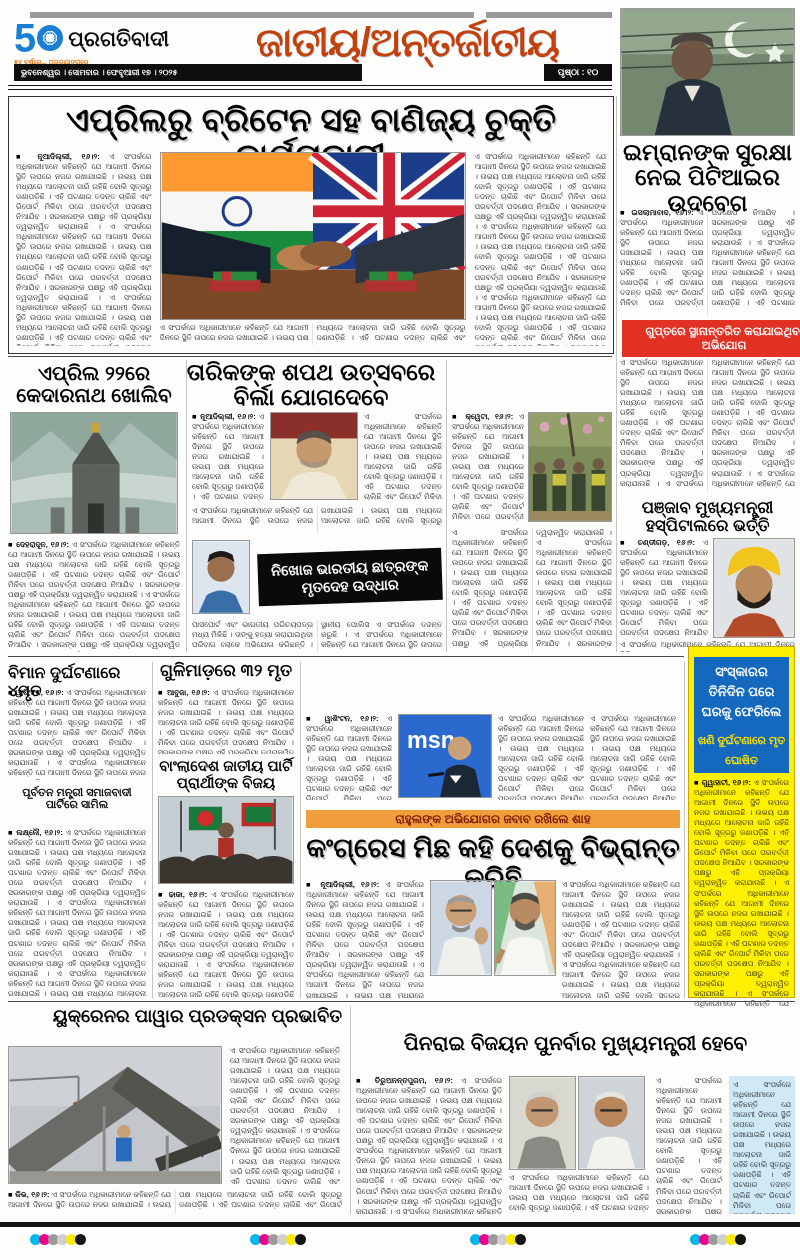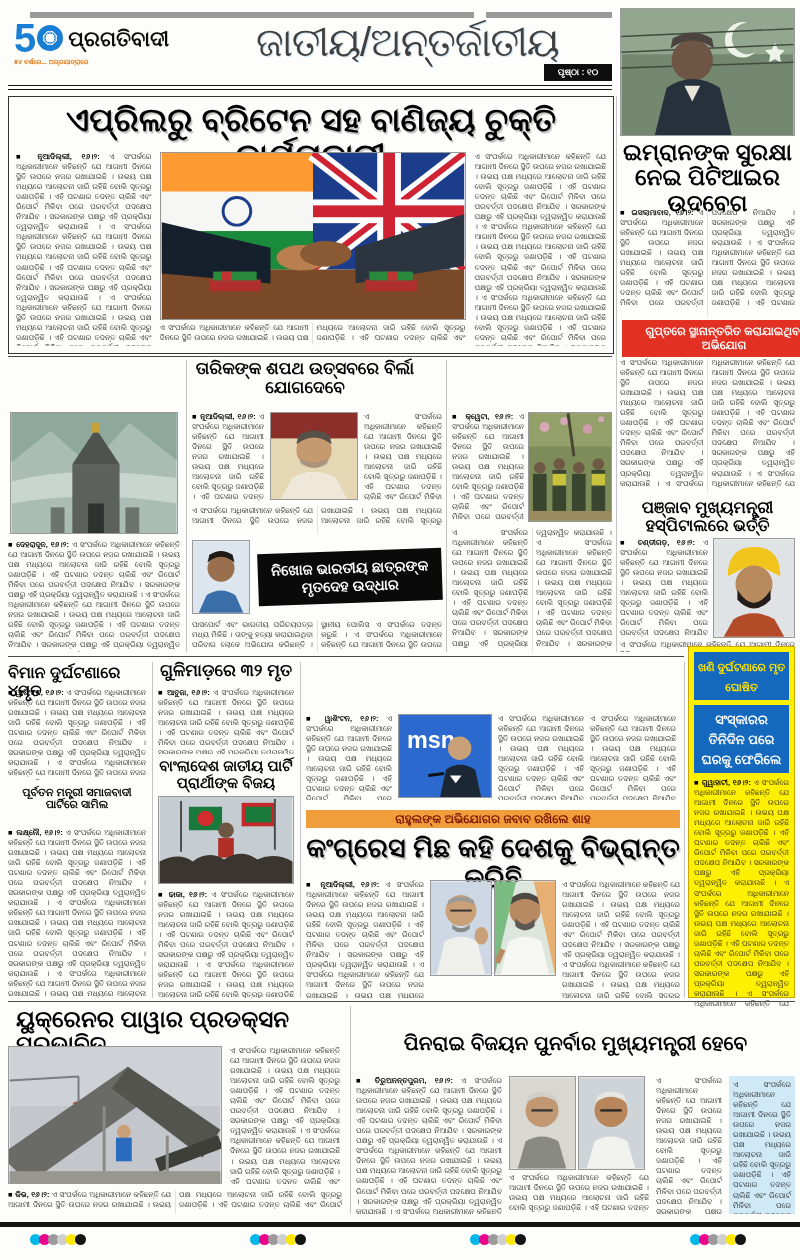--- a/index.html
+++ b/index.html
@@ -46,22 +46,23 @@
 
   <div class="abs" style="left:14px;top:20px;width:185px">
     <div style="display:flex;align-items:center">
       <span style="font-size:40px;font-weight:bold;color:#1a7fd4;line-height:.9">5</span>
       <span style="width:26px;height:26px;border-radius:50%;border:4px solid #1a7fd4;display:inline-block;margin:0 5px 0 1px;background:radial-gradient(circle,#fff 35%,#1a7fd4 36%,#fff 55%,#1a7fd4 56%)"></span>
       <span class="masthead-name">ପ୍ରଗତିବାଦୀ</span>
     </div>
     <div class="tagline">୫୪ ବର୍ଷରେ... ଅଗ୍ରଯାତ୍ରାରେ</div>
   </div>
 
-  <div class="abs" style="left:200px;top:20px;width:415px;text-align:center;font-size:40px;font-weight:normal;color:#404040;letter-spacing:-1px;text-shadow:1px 1px 0 #cfe4f5">ଜାତୀୟ/ଅନ୍ତର୍ଜାତୀୟ</div>
-
+  <div class="abs" style="left:200px;top:20px;width:415px;text-align:center;font-size:40px;font-weight:bold;color:#c2410c;letter-spacing:-1px;text-shadow:1px 1px 0 #cfe4f5">ଜାତୀୟ/ଅନ୍ତର୍ଜାତୀୟ</div>
+
+  <div class="abs dlbar" style="left:14px;top:64px;width:348px;height:17px">ଭୁବନେଶ୍ୱର । ସୋମବାର । ଫେବୃଆରୀ ୧୭ । ୨୦୨୫</div>
   <div class="abs pagebox" style="left:544px;top:64px;width:68px;height:17px">ପୃଷ୍ଠା : ୧୦</div>
   <div class="dblrule" style="left:8px;top:85px;width:604px"></div>
 
   <div class="abs" style="left:8px;top:96px;width:606px;height:258px;border:1.5px solid #333;padding:5px 7px">
     <div class="hl hl-shadow" style="font-size:33px;height:46px">ଏପ୍ରିଲରୁ ବ୍ରିଟେନ ସହ ବାଣିଜ୍ୟ ଚୁକ୍ତି କାର୍ଯ୍ୟକାରୀ</div>
     <div style="display:flex;gap:8px;margin-top:4px">
       <div class="body-txt" style="width:136px;height:194px">
         <p><span class="dl">■ ନୂଆଦିଲ୍ଲୀ, ୧୬।୨:</span> <span>ଏ ସଂପର୍କରେ ଅଧିକାରୀମାନେ କହିଛନ୍ତି ଯେ ଆଗାମୀ ଦିନରେ ସ୍ଥିତି ଉପରେ ନଜର ରଖାଯାଇଛି । ଉଭୟ ପକ୍ଷ ମଧ୍ୟରେ ଆଲୋଚନା ଜାରି ରହିଛି ବୋଲି ସୂତ୍ରରୁ ଜଣାପଡ଼ିଛି । ଏହି ଘଟଣାର ତଦନ୍ତ ଚାଲିଛି ଏବଂ ରିପୋର୍ଟ ମିଳିବା ପରେ ପରବର୍ତ୍ତୀ ପଦକ୍ଷେପ ନିଆଯିବ । ସରକାରଙ୍କ ପକ୍ଷରୁ ଏହି ପ୍ରକ୍ରିୟା ତ୍ୱରାନ୍ୱିତ କରାଯାଉଛି । ଏ ସଂପର୍କରେ ଅଧିକାରୀମାନେ କହିଛନ୍ତି ଯେ ଆଗାମୀ ଦିନରେ ସ୍ଥିତି ଉପରେ ନଜର ରଖାଯାଇଛି । ଉଭୟ ପକ୍ଷ ମଧ୍ୟରେ ଆଲୋଚନା ଜାରି ରହିଛି ବୋଲି ସୂତ୍ରରୁ ଜଣାପଡ଼ିଛି । ଏହି ଘଟଣାର ତଦନ୍ତ ଚାଲିଛି ଏବଂ ରିପୋର୍ଟ ମିଳିବା ପରେ ପରବର୍ତ୍ତୀ ପଦକ୍ଷେପ ନିଆଯିବ । ସରକାରଙ୍କ ପକ୍ଷରୁ ଏହି ପ୍ରକ୍ରିୟା ତ୍ୱରାନ୍ୱିତ କରାଯାଉଛି । ଏ ସଂପର୍କରେ ଅଧିକାରୀମାନେ କହିଛନ୍ତି ଯେ ଆଗାମୀ ଦିନରେ ସ୍ଥିତି ଉପରେ ନଜର ରଖାଯାଇଛି । ଉଭୟ ପକ୍ଷ ମଧ୍ୟରେ ଆଲୋଚନା ଜାରି ରହିଛି ବୋଲି ସୂତ୍ରରୁ ଜଣାପଡ଼ିଛି । ଏହି ଘଟଣାର ତଦନ୍ତ ଚାଲିଛି ଏବଂ ରିପୋର୍ଟ ମିଳିବା ପରେ ପରବର୍ତ୍ତୀ ପଦକ୍ଷେପ ନିଆଯିବ । ସରକାରଙ୍କ ପକ୍ଷରୁ ଏହି ପ୍ରକ୍ରିୟା ତ୍ୱରାନ୍ୱିତ କରାଯାଉଛି । ଏ ସଂପର୍କରେ ଅଧିକାରୀମାନେ କହିଛନ୍ତି ଯେ ଆଗାମୀ ଦିନରେ ସ୍ଥିତି ଉପରେ ନଜର ରଖାଯାଇଛି । ଉଭୟ ପକ୍ଷ ମଧ୍ୟରେ ଆଲୋଚନା ଜାରି ରହିଛି ବୋଲି ସୂତ୍ରରୁ ଜଣାପଡ଼ିଛି । ଏହି ଘଟଣାର ତଦନ୍ତ ଚାଲିଛି ଏବଂ ରିପୋର୍ଟ ମିଳିବା ପରେ ପରବର୍ତ୍ତୀ ପଦକ୍ଷେପ ନିଆଯିବ । ସରକାରଙ୍କ ପକ୍ଷରୁ ଏହି ପ୍ରକ୍ରିୟା ତ୍ୱରାନ୍ୱିତ କରାଯାଉଛି ।</span></p>
       </div>
       <div style="width:308px">
@@ -135,38 +136,39 @@
     <circle cx="41" cy="46" r="19" fill="#b88a5e"></circle>
     <path d="M24 52 Q41 78 58 52 L58 62 Q41 80 24 62 Z" fill="#241d18"></path>
     <path d="M10 100 L20 82 Q41 70 62 82 L72 100 Z" fill="#b34a28"></path>
   </svg>
   <div class="abs body-txt" style="left:620px;top:640px;width:175px;height:12px">
     <p><span>ଏ ସଂପର୍କରେ ଅଧିକାରୀମାନେ କହିଛନ୍ତି ଯେ ଆଗାମୀ ଦିନରେ ସ୍ଥିତି ଉପରେ ନଜର ରଖାଯାଇଛି । ଉଭୟ ପକ୍ଷ ମଧ୍ୟରେ ଆଲୋଚନା ଜାରି ରହିଛି ବୋଲି ସୂତ୍ରରୁ ଜଣାପଡ଼ିଛି । ଏହି ଘଟଣାର ତଦନ୍ତ ଚାଲିଛି ଏବଂ ରିପୋର୍ଟ ମିଳିବା ପରେ ପରବର୍ତ୍ତୀ ପଦକ୍ଷେପ ନିଆଯିବ । ସରକାରଙ୍କ ପକ୍ଷରୁ ଏହି ପ୍ରକ୍ରିୟା ତ୍ୱରାନ୍ୱିତ କରାଯାଉଛି ।</span></p>
   </div>
 
   <div class="hrule" style="left:8px;top:356px;width:604px"></div>
 
+  <div class="abs hl" style="left:8px;top:362px;width:172px;font-size:20px">ଏପ୍ରିଲ ୨୨ରେ କେଦାରନାଥ ଖୋଲିବ</div>
   <svg class="abs photo" style="left:10px;top:412px" width="168" height="122" viewBox="0 0 168 122">
     <rect width="168" height="122" fill="#a9bdb4"></rect>
     <path d="M0 50 L40 18 L80 54 L120 10 L168 48 L168 0 L0 0 Z" fill="#8fa89c"></path>
     <path d="M0 70 Q60 52 168 66 L168 92 Q80 78 0 92 Z" fill="#cfdcd6" opacity=".8"></path>
     <rect x="62" y="52" width="48" height="70" fill="#5c615c"></rect>
     <path d="M62 52 L86 16 L110 52 Z" fill="#4e534e"></path>
     <rect x="82" y="10" width="8" height="10" fill="#caa23c"></rect>
     <rect x="78" y="92" width="16" height="30" fill="#2e322e"></rect>
     <rect x="40" y="96" width="14" height="26" fill="#6d736d"></rect>
       <rect x="116" y="96" width="14" height="26" fill="#6d736d"></rect>
   </svg>
   <div class="abs body-txt" style="left:8px;top:540px;width:172px;height:112px">
     <p><span class="dl">■ ଦେହରାଦୂନ, ୧୬।୨:</span> <span>ଏ ସଂପର୍କରେ ଅଧିକାରୀମାନେ କହିଛନ୍ତି ଯେ ଆଗାମୀ ଦିନରେ ସ୍ଥିତି ଉପରେ ନଜର ରଖାଯାଇଛି । ଉଭୟ ପକ୍ଷ ମଧ୍ୟରେ ଆଲୋଚନା ଜାରି ରହିଛି ବୋଲି ସୂତ୍ରରୁ ଜଣାପଡ଼ିଛି । ଏହି ଘଟଣାର ତଦନ୍ତ ଚାଲିଛି ଏବଂ ରିପୋର୍ଟ ମିଳିବା ପରେ ପରବର୍ତ୍ତୀ ପଦକ୍ଷେପ ନିଆଯିବ । ସରକାରଙ୍କ ପକ୍ଷରୁ ଏହି ପ୍ରକ୍ରିୟା ତ୍ୱରାନ୍ୱିତ କରାଯାଉଛି । ଏ ସଂପର୍କରେ ଅଧିକାରୀମାନେ କହିଛନ୍ତି ଯେ ଆଗାମୀ ଦିନରେ ସ୍ଥିତି ଉପରେ ନଜର ରଖାଯାଇଛି । ଉଭୟ ପକ୍ଷ ମଧ୍ୟରେ ଆଲୋଚନା ଜାରି ରହିଛି ବୋଲି ସୂତ୍ରରୁ ଜଣାପଡ଼ିଛି । ଏହି ଘଟଣାର ତଦନ୍ତ ଚାଲିଛି ଏବଂ ରିପୋର୍ଟ ମିଳିବା ପରେ ପରବର୍ତ୍ତୀ ପଦକ୍ଷେପ ନିଆଯିବ । ସରକାରଙ୍କ ପକ୍ଷରୁ ଏହି ପ୍ରକ୍ରିୟା ତ୍ୱରାନ୍ୱିତ କରାଯାଉଛି । ଏ ସଂପର୍କରେ ଅଧିକାରୀମାନେ କହିଛନ୍ତି ଯେ ଆଗାମୀ ଦିନରେ ସ୍ଥିତି ଉପରେ ନଜର ରଖାଯାଇଛି । ଉଭୟ ପକ୍ଷ ମଧ୍ୟରେ ଆଲୋଚନା ଜାରି ରହିଛି ବୋଲି ସୂତ୍ରରୁ ଜଣାପଡ଼ିଛି । ଏହି ଘଟଣାର ତଦନ୍ତ ଚାଲିଛି ଏବଂ ରିପୋର୍ଟ ମିଳିବା ପରେ ପରବର୍ତ୍ତୀ ପଦକ୍ଷେପ ନିଆଯିବ । ସରକାରଙ୍କ ପକ୍ଷରୁ ଏହି ପ୍ରକ୍ରିୟା ତ୍ୱରାନ୍ୱିତ କରାଯାଉଛି ।</span></p>
   </div>
 
   <div class="vrule" style="left:186px;top:360px;height:292px"></div>
 
-  <div class="abs hl" style="left:180px;top:360px;width:250px;font-size:17px">ତାରିକଙ୍କ ଶପଥ ଉତ୍ସବରେ ବିର୍ଲା ଯୋଗଦେବେ</div>
+  <div class="abs hl" style="left:186px;top:360px;width:250px;font-size:23px">ତାରିକଙ୍କ ଶପଥ ଉତ୍ସବରେ ବିର୍ଲା ଯୋଗଦେବେ</div>
   <div class="abs" style="left:192px;top:412px;width:250px;display:flex;gap:6px">
     <div class="body-txt" style="width:72px;height:90px">
       <p><span class="dl">■ ନୂଆଦିଲ୍ଲୀ, ୧୬।୨:</span> <span>ଏ ସଂପର୍କରେ ଅଧିକାରୀମାନେ କହିଛନ୍ତି ଯେ ଆଗାମୀ ଦିନରେ ସ୍ଥିତି ଉପରେ ନଜର ରଖାଯାଇଛି । ଉଭୟ ପକ୍ଷ ମଧ୍ୟରେ ଆଲୋଚନା ଜାରି ରହିଛି ବୋଲି ସୂତ୍ରରୁ ଜଣାପଡ଼ିଛି । ଏହି ଘଟଣାର ତଦନ୍ତ ଚାଲିଛି ଏବଂ ରିପୋର୍ଟ ମିଳିବା ପରେ ପରବର୍ତ୍ତୀ ପଦକ୍ଷେପ ନିଆଯିବ । ସରକାରଙ୍କ ପକ୍ଷରୁ ଏହି ପ୍ରକ୍ରିୟା ତ୍ୱରାନ୍ୱିତ କରାଯାଉଛି । ଏ ସଂପର୍କରେ ଅଧିକାରୀମାନେ କହିଛନ୍ତି ଯେ ଆଗାମୀ ଦିନରେ ସ୍ଥିତି ଉପରେ ନଜର ରଖାଯାଇଛି । ଉଭୟ ପକ୍ଷ ମଧ୍ୟରେ ଆଲୋଚନା ଜାରି ରହିଛି ବୋଲି ସୂତ୍ରରୁ ଜଣାପଡ଼ିଛି । ଏହି ଘଟଣାର ତଦନ୍ତ ଚାଲିଛି ଏବଂ ରିପୋର୍ଟ ମିଳିବା ପରେ ପରବର୍ତ୍ତୀ ପଦକ୍ଷେପ ନିଆଯିବ । ସରକାରଙ୍କ ପକ୍ଷରୁ ଏହି ପ୍ରକ୍ରିୟା ତ୍ୱରାନ୍ୱିତ କରାଯାଉଛି ।</span></p>
     </div>
     <svg class="photo" width="88" height="88" viewBox="0 0 88 88">
       <rect width="88" height="88" fill="#e5d6b4"></rect>
       <rect width="88" height="26" fill="#8a2f2a"></rect>
       <circle cx="44" cy="38" r="18" fill="#c59a6e"></circle>
       <path d="M26 32 q18 -14 36 0 l-2 -9 q-16 -10 -32 0 z" fill="#565049"></path>
       <path d="M30 46 q14 10 28 0 l0 6 q-14 8 -28 0 z" fill="#8c8c8c" opacity=".5"></path>
@@ -313,34 +315,34 @@
       </svg>
     </div>
     <div class="body-txt" style="width:118px;height:118px">
       <p><span>ଏ ସଂପର୍କରେ ଅଧିକାରୀମାନେ କହିଛନ୍ତି ଯେ ଆଗାମୀ ଦିନରେ ସ୍ଥିତି ଉପରେ ନଜର ରଖାଯାଇଛି । ଉଭୟ ପକ୍ଷ ମଧ୍ୟରେ ଆଲୋଚନା ଜାରି ରହିଛି ବୋଲି ସୂତ୍ରରୁ ଜଣାପଡ଼ିଛି । ଏହି ଘଟଣାର ତଦନ୍ତ ଚାଲିଛି ଏବଂ ରିପୋର୍ଟ ମିଳିବା ପରେ ପରବର୍ତ୍ତୀ ପଦକ୍ଷେପ ନିଆଯିବ । ସରକାରଙ୍କ ପକ୍ଷରୁ ଏହି ପ୍ରକ୍ରିୟା ତ୍ୱରାନ୍ୱିତ କରାଯାଉଛି । ଏ ସଂପର୍କରେ ଅଧିକାରୀମାନେ କହିଛନ୍ତି ଯେ ଆଗାମୀ ଦିନରେ ସ୍ଥିତି ଉପରେ ନଜର ରଖାଯାଇଛି । ଉଭୟ ପକ୍ଷ ମଧ୍ୟରେ ଆଲୋଚନା ଜାରି ରହିଛି ବୋଲି ସୂତ୍ରରୁ ଜଣାପଡ଼ିଛି । ଏହି ଘଟଣାର ତଦନ୍ତ ଚାଲିଛି ଏବଂ ରିପୋର୍ଟ ମିଳିବା ପରେ ପରବର୍ତ୍ତୀ ପଦକ୍ଷେପ ନିଆଯିବ । ସରକାରଙ୍କ ପକ୍ଷରୁ ଏହି ପ୍ରକ୍ରିୟା ତ୍ୱରାନ୍ୱିତ କରାଯାଉଛି । ଏ ସଂପର୍କରେ ଅଧିକାରୀମାନେ କହିଛନ୍ତି ଯେ ଆଗାମୀ ଦିନରେ ସ୍ଥିତି ଉପରେ ନଜର ରଖାଯାଇଛି । ଉଭୟ ପକ୍ଷ ମଧ୍ୟରେ ଆଲୋଚନା ଜାରି ରହିଛି ବୋଲି ସୂତ୍ରରୁ ଜଣାପଡ଼ିଛି । ଏହି ଘଟଣାର ତଦନ୍ତ ଚାଲିଛି ଏବଂ ରିପୋର୍ଟ ମିଳିବା ପରେ ପରବର୍ତ୍ତୀ ପଦକ୍ଷେପ ନିଆଯିବ । ସରକାରଙ୍କ ପକ୍ଷରୁ ଏହି ପ୍ରକ୍ରିୟା ତ୍ୱରାନ୍ୱିତ କରାଯାଉଛି ।</span></p>
     </div>
   </div>
 
   <div class="vrule" style="left:684px;top:662px;height:336px"></div>
 
   <div class="abs ypanel" style="left:688px;top:646px;width:107px;height:352px">
+    <div class="bluebox" style="margin-top:5px">
+      <span class="wht">ସଂସ୍କାରର ତିନିଦିନ ପରେ ଘରକୁ ଫେରିଲେ</span>
+    </div>
     <div class="bluebox">
       <span class="yel">ଖଣି ଦୁର୍ଘଟଣାରେ ମୃତ ଘୋଷିତ</span>
     </div>
-    <div class="bluebox" style="margin-top:5px">
-      <span class="wht">ସଂସ୍କାରର ତିନିଦିନ ପରେ ଘରକୁ ଫେରିଲେ</span>
-    </div>
     <div class="body-txt" style="height:232px;margin-top:5px">
       <p><span class="dl">■ ଗୁୱାହାଟୀ, ୧୬।୨:</span> <span>ଏ ସଂପର୍କରେ ଅଧିକାରୀମାନେ କହିଛନ୍ତି ଯେ ଆଗାମୀ ଦିନରେ ସ୍ଥିତି ଉପରେ ନଜର ରଖାଯାଇଛି । ଉଭୟ ପକ୍ଷ ମଧ୍ୟରେ ଆଲୋଚନା ଜାରି ରହିଛି ବୋଲି ସୂତ୍ରରୁ ଜଣାପଡ଼ିଛି । ଏହି ଘଟଣାର ତଦନ୍ତ ଚାଲିଛି ଏବଂ ରିପୋର୍ଟ ମିଳିବା ପରେ ପରବର୍ତ୍ତୀ ପଦକ୍ଷେପ ନିଆଯିବ । ସରକାରଙ୍କ ପକ୍ଷରୁ ଏହି ପ୍ରକ୍ରିୟା ତ୍ୱରାନ୍ୱିତ କରାଯାଉଛି । ଏ ସଂପର୍କରେ ଅଧିକାରୀମାନେ କହିଛନ୍ତି ଯେ ଆଗାମୀ ଦିନରେ ସ୍ଥିତି ଉପରେ ନଜର ରଖାଯାଇଛି । ଉଭୟ ପକ୍ଷ ମଧ୍ୟରେ ଆଲୋଚନା ଜାରି ରହିଛି ବୋଲି ସୂତ୍ରରୁ ଜଣାପଡ଼ିଛି । ଏହି ଘଟଣାର ତଦନ୍ତ ଚାଲିଛି ଏବଂ ରିପୋର୍ଟ ମିଳିବା ପରେ ପରବର୍ତ୍ତୀ ପଦକ୍ଷେପ ନିଆଯିବ । ସରକାରଙ୍କ ପକ୍ଷରୁ ଏହି ପ୍ରକ୍ରିୟା ତ୍ୱରାନ୍ୱିତ କରାଯାଉଛି । ଏ ସଂପର୍କରେ ଅଧିକାରୀମାନେ କହିଛନ୍ତି ଯେ ଆଗାମୀ ଦିନରେ ସ୍ଥିତି ଉପରେ ନଜର ରଖାଯାଇଛି । ଉଭୟ ପକ୍ଷ ମଧ୍ୟରେ ଆଲୋଚନା ଜାରି ରହିଛି ବୋଲି ସୂତ୍ରରୁ ଜଣାପଡ଼ିଛି । ଏହି ଘଟଣାର ତଦନ୍ତ ଚାଲିଛି ଏବଂ ରିପୋର୍ଟ ମିଳିବା ପରେ ପରବର୍ତ୍ତୀ ପଦକ୍ଷେପ ନିଆଯିବ । ସରକାରଙ୍କ ପକ୍ଷରୁ ଏହି ପ୍ରକ୍ରିୟା ତ୍ୱରାନ୍ୱିତ କରାଯାଉଛି ।</span></p>
     </div>
   </div>
 
   <div class="hrule" style="left:8px;top:1001px;width:787px"></div>
 
-  <div class="abs hl" style="left:16px;top:1007px;width:334px;font-size:23px;text-align:left">ୟୁକ୍ରେନର ପାୱାର ପ୍ରଡକ୍ସନ ପ୍ରଭାବିତ</div>
+  <div class="abs hl" style="left:8px;top:1007px;width:334px;font-size:18px;text-align:right">ୟୁକ୍ରେନର ପାୱାର ପ୍ରଡକ୍ସନ ପ୍ରଭାବିତ</div>
   <div class="abs" style="left:8px;top:1046px;width:334px;display:flex;gap:8px">
     <svg class="photo" width="214" height="138" viewBox="0 0 214 138">
       <rect width="214" height="138" fill="#c3c7cb"></rect>
       <rect width="214" height="60" fill="#ced2d6"></rect>
       <path d="M0 34 L70 30 M70 30 L70 58" stroke="#7a7e82" stroke-width="2"></path>
       <path d="M66 56 q4 8 10 2" stroke="#b5502a" stroke-width="4" fill="none"></path>
       <path d="M-10 110 L120 20 L150 46 L20 138 Z" fill="#6a6a66"></path>
       <path d="M120 20 L214 84 L196 112 L104 42 Z" fill="#54544f"></path>
       <path d="M150 120 L214 96" stroke="#3f3f3a" stroke-width="14"></path>
       <circle cx="116" cy="86" r="7" fill="#caa078"></circle>

